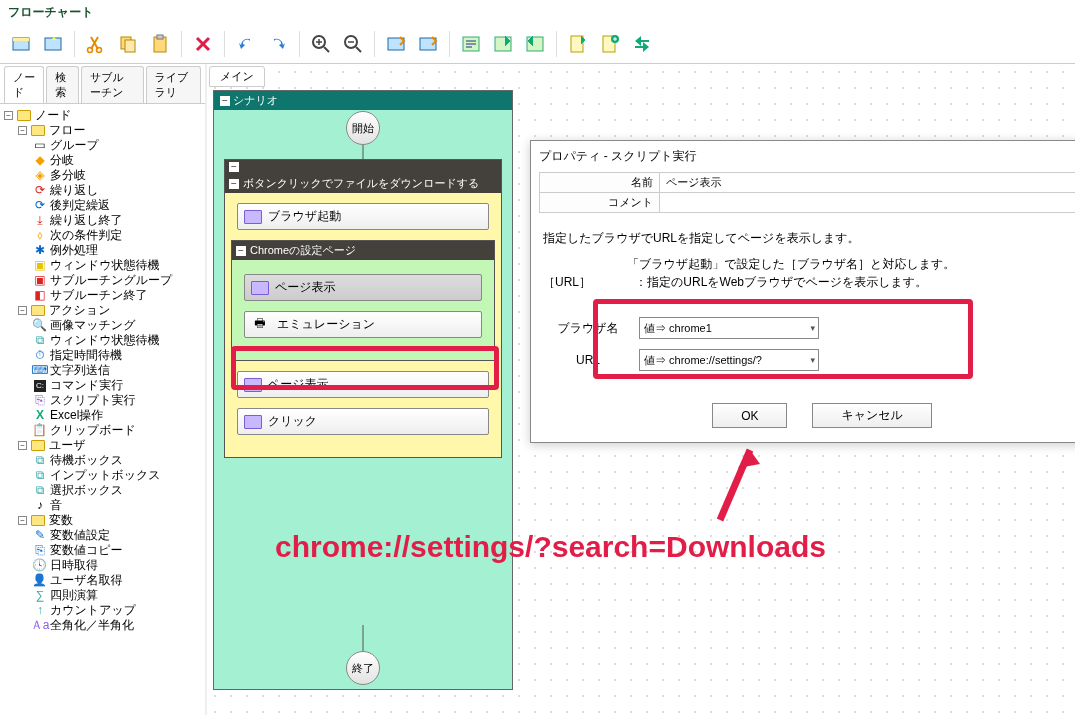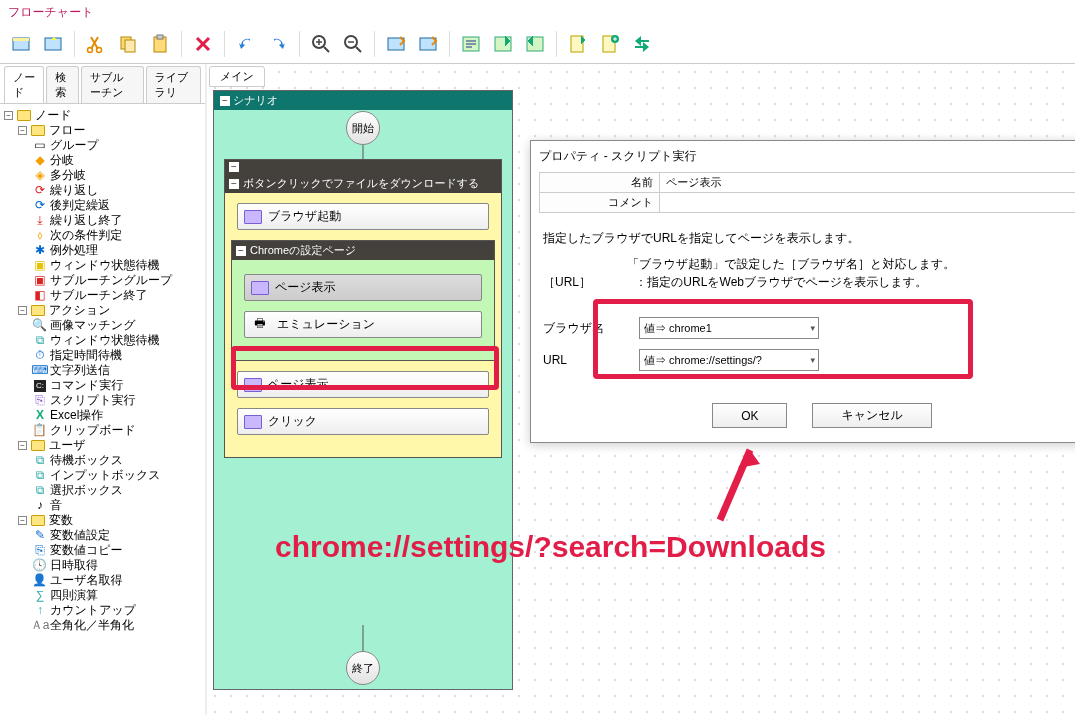--- a/index.html
+++ b/index.html
@@ -5,22 +5,23 @@
   * { box-sizing: border-box; }
   body {
     margin: 0;
     font-family: "MS UI Gothic", "Meiryo", sans-serif;
     font-size: 12px;
     background: #fff;
     overflow: hidden;
   }
   .window-title {
     padding: 4px 8px;
-    color: #be185d;
+    color: #14532d;
     font-size: 12px;
+    font-weight: bold;
   }
   .toolbar {
     display: flex;
     align-items: center;
     gap: 2px;
     padding: 4px 6px;
     border-bottom: 1px solid #ccc;
   }
   .toolbar .sep {
     width: 1px;
@@ -275,21 +276,21 @@
     padding: 8px 12px 6px 12px;
     font-size: 12px;
     line-height: 18px;
   }
   .param-row {
     display: flex;
     align-items: center;
     margin: 10px 0;
     gap: 6px;
   }
-  .param-row .lbl { width: 90px; text-align: left; }
+  .param-row .lbl { width: 90px; text-align: center; }
   .param-row .combo {
     border: 1px solid #888;
     padding: 1px 16px 1px 4px;
     min-width: 180px;
     font-size: 11px;
     position: relative;
     background: #fff;
   }
   .param-row .combo::after {
     content: "▾";
@@ -599,21 +600,21 @@
         </div>
       <div class="tree-item indent2">
           <span class="leaf-icon" style="color:#3aa">∑</span>
           <span>四則演算</span>
         </div>
       <div class="tree-item indent2">
           <span class="leaf-icon" style="color:#3aa">↑</span>
           <span>カウントアップ</span>
         </div>
       <div class="tree-item indent2">
-          <span class="leaf-icon" style="color:#737373">Ａa</span>
+          <span class="leaf-icon" style="color:#8b5cf6">Ａa</span>
           <span>全角化／半角化</span>
         </div>
     </div>
   </div>
 
   <div class="center-panel">
     <div class="main-tab">メイン</div>
 
     <div class="scenario-outer">
       <div class="scenario-header"><span class="minus-box">−</span> <span>シナリオ</span></div>

